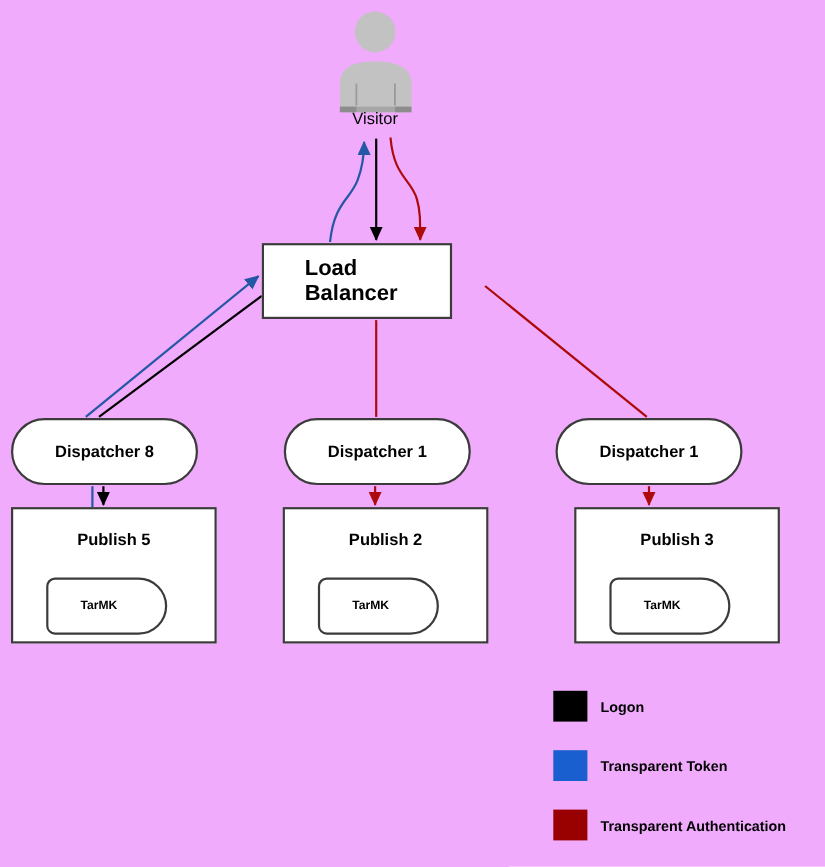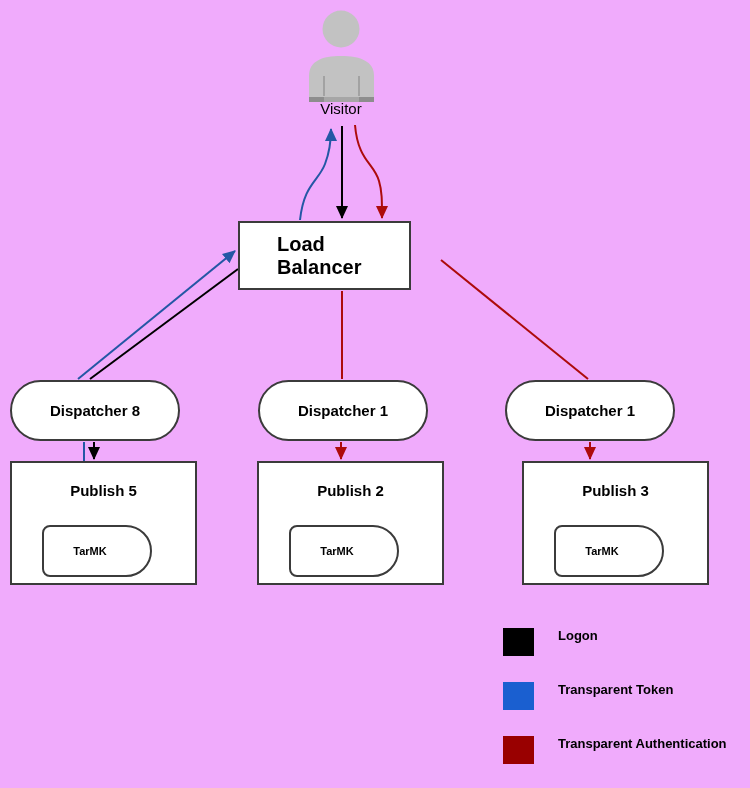--- a/index.html
+++ b/index.html
@@ -28,21 +28,21 @@
     position:absolute;left:30px;top:62px;width:110px;height:52px;
     box-sizing:border-box;border:2px solid #3b3b3b;border-radius:8px 26px 26px 8px;
     display:flex;align-items:center;justify-content:center;
     font-weight:bold;font-size:11px;padding-right:14px;background:#fff;
   }
   .visitor-label{
     position:absolute;left:291px;top:100px;width:100px;text-align:center;
     font-size:15px;color:#000;font-weight:normal;
   }
   .legend{position:absolute;left:503px;top:628px;}
-  .legend-row{display:flex;align-items:flex-start;margin-bottom:26px;height:28px;gap:12px;}
+  .legend-row{display:flex;align-items:center;margin-bottom:26px;height:28px;}
   .swatch{width:31px;height:28px;margin-right:12px;flex:0 0 auto;}
   .legend-label{font-weight:bold;font-size:13px;color:#000;white-space:nowrap;}
 </style>
 </head>
 <body>
 
 <div class="canvas">
 
   <svg class="edges" viewBox="0 0 750 788">
     <defs>

